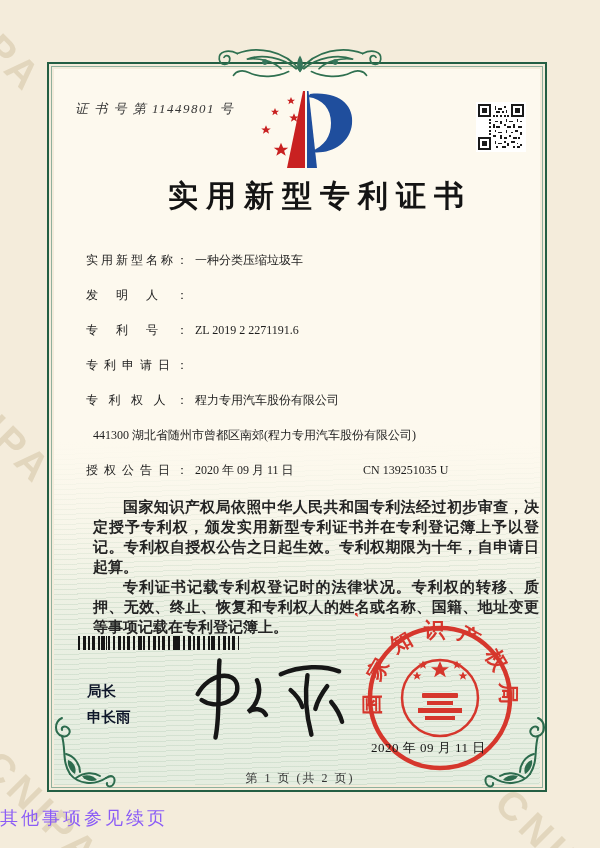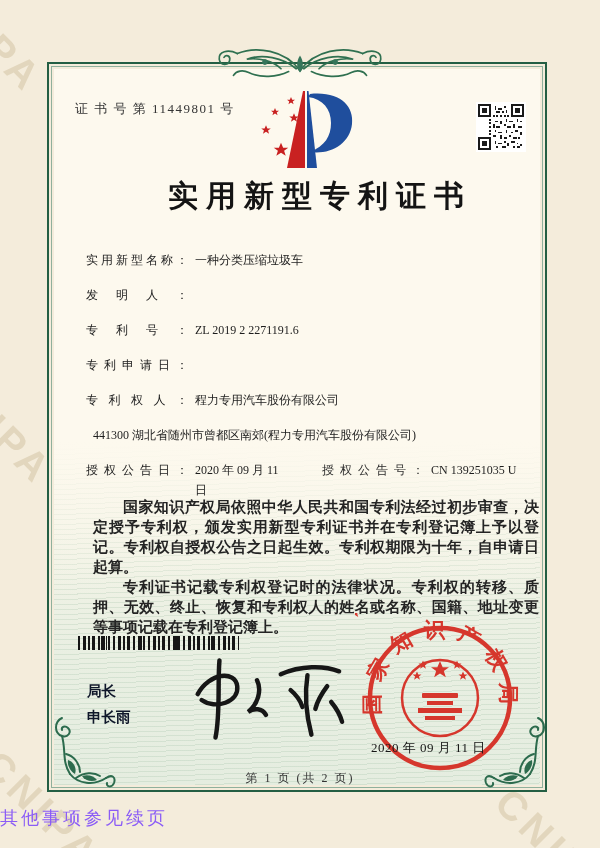--- a/index.html
+++ b/index.html
@@ -22,21 +22,21 @@
       border:2.5px solid #235e43;box-sizing:border-box;z-index:1;}
   .frame-inner{position:absolute;inset:2px;border:1px solid #8fb09c;}
   .inner-bg{position:absolute;inset:2px;
       background:
         linear-gradient(180deg, #fdf9ee 0%, #fdf9ee 52%, rgba(253,249,238,0) 74%),
         repeating-linear-gradient(178deg, rgba(110,160,125,0.16) 0 1px, rgba(255,255,255,0) 1px 5px),
         linear-gradient(180deg, #fdf9ee 0%, #faf6e9 50%, #e9efe2 82%, #e5ede0 100%);}
 
   .content{position:absolute;inset:0;z-index:2;color:#2b2b2b;}
 
-  .cert-number{position:absolute;left:75px;top:100px;font-size:13px;letter-spacing:1.5px;color:#353535;}
+  .cert-number{position:absolute;left:75px;top:100px;font-size:13px;letter-spacing:1.5px;color:#353535;font-style:italic;}
   .logo{position:absolute;left:250px;top:86px;width:112px;height:94px;}
   .qr{position:absolute;left:476px;top:102px;width:50px;height:50px;background:#fff;padding:2px;box-sizing:border-box;}
   .title{position:absolute;left:0;right:0;top:176px;text-align:center;font-size:30px;
       font-weight:700;letter-spacing:8px;color:#141414;padding-left:40px;}
 
   .fields{position:absolute;left:86px;top:250px;width:438px;font-size:12px;}
   .frow{display:flex;margin-bottom:15px;line-height:20px;}
   .flabel{display:inline-block;width:102px;flex:0 0 102px;text-align:justify;text-align-last:justify;color:#222;}
   .fvalue{flex:1;margin-left:7px;color:#1d1d1d;}
   .grow{display:flex;line-height:20px;}
@@ -237,21 +237,20 @@
       <div class="frow">
         <span class="flabel">专利权人：</span>
         <span class="fvalue">程力专用汽车股份有限公司</span>
       </div>
       <div class="frow">
         <span class="fvalue">441300 湖北省随州市曾都区南郊(程力专用汽车股份有限公司)</span>
       </div>
       <div class="grow">
         <span class="flabel">授权公告日：</span>
         <span class="fvalue gval">2020 年 09 月 11 日</span>
-        <span class="glabel2">授权公告号：</span>
         <span class="fvalue">CN 139251035 U</span>
       </div>
     </div>
 
     <div class="paras">
       <p>国家知识产权局依照中华人民共和国专利法经过初步审查，决定授予专利权，颁发实用新型专利证书并在专利登记簿上予以登记。专利权自授权公告之日起生效。专利权期限为十年，自申请日起算。</p>
       <p>专利证书记载专利权登记时的法律状况。专利权的转移、质押、无效、终止、恢复和专利权人的姓名或名称、国籍、地址变更等事项记载在专利登记簿上。</p>
     </div>
 
     <div class="barcode"></div>

